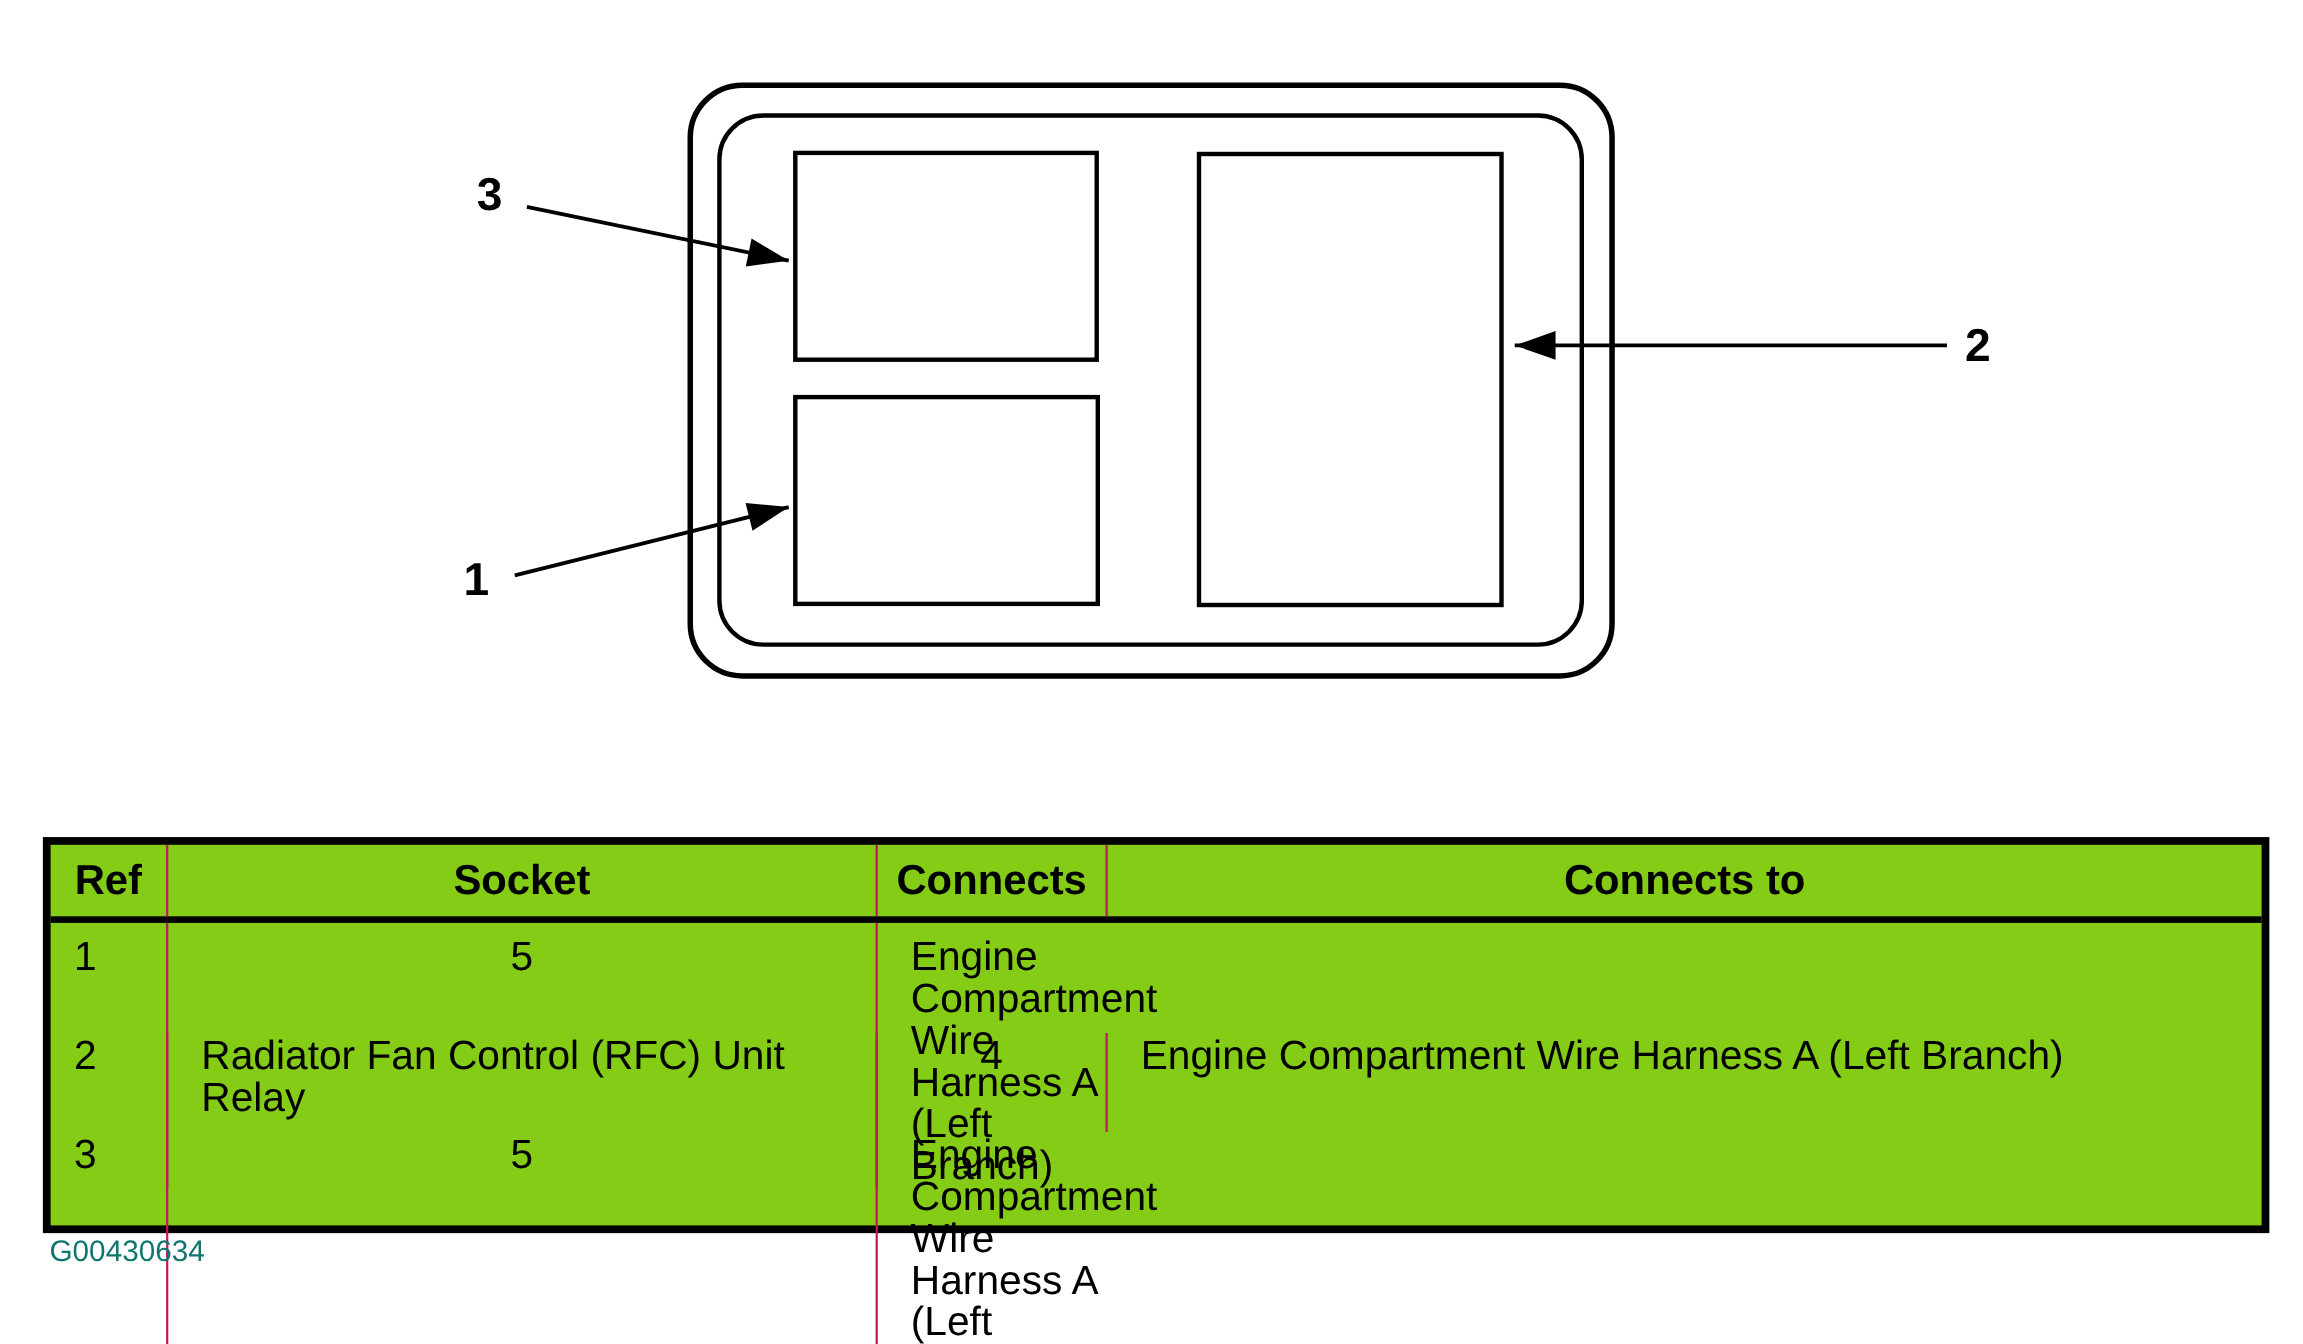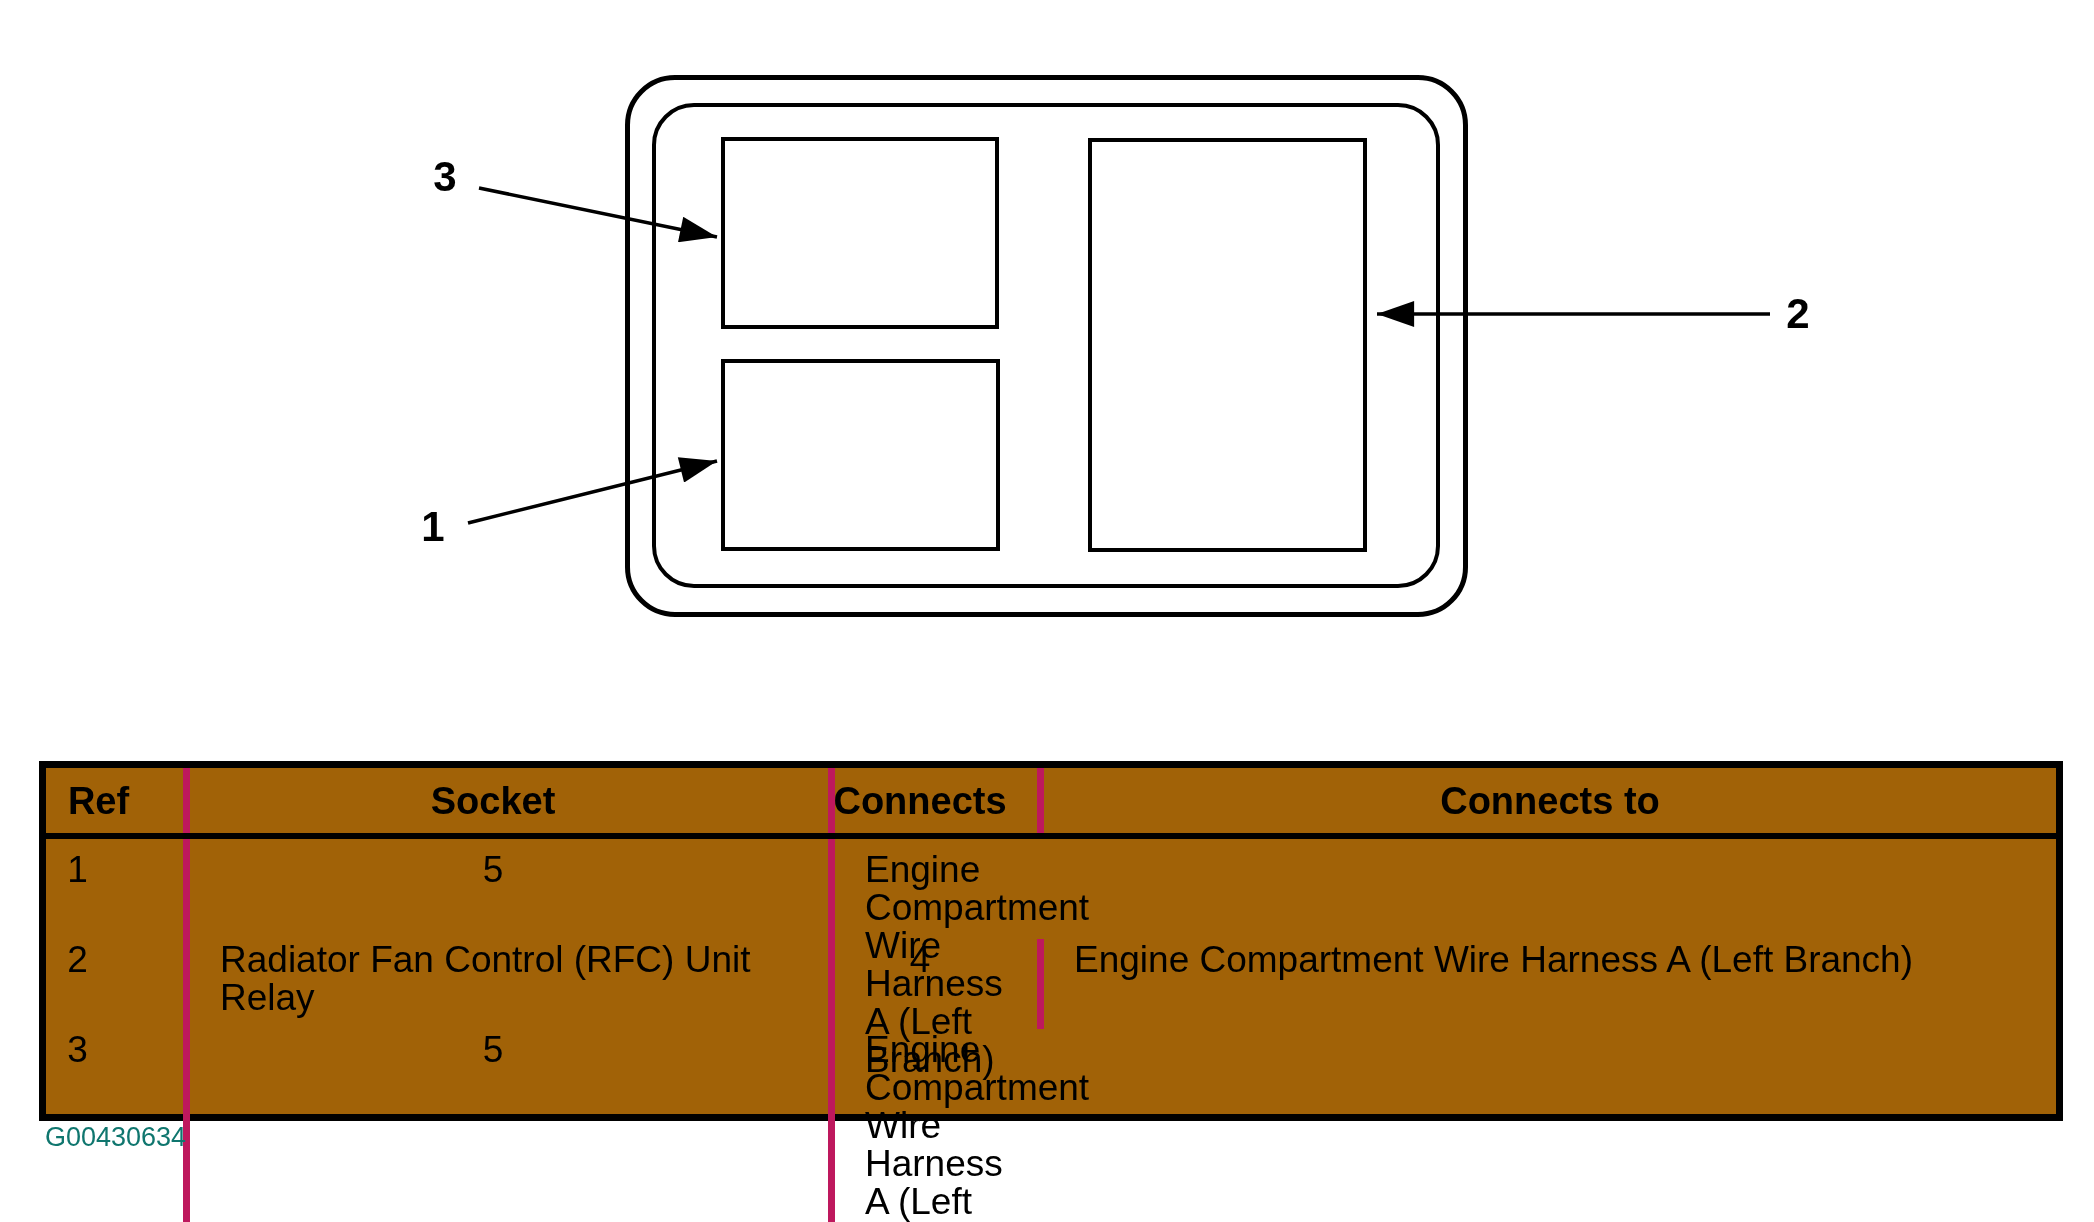--- a/index.html
+++ b/index.html
@@ -43,25 +43,25 @@
   .arrow-layer { position: absolute; left: 0; top: 0; width: 2094px; height: 1222px; pointer-events: none; }
 
   
   .reftable {
     position: absolute;
     left: 39px;
     top: 761px;
     width: 2024px;
     box-sizing: border-box;
     border: 7px solid #000;
-    background: #a16207;
+    background: #84cc16;
   }
   .trow { display: grid; grid-template-columns: 105px 645px 209px 1051px; }
   .trow .cell { box-sizing: border-box; }
-  .trow .cell + .cell { border-left: 7px solid #be185d; margin-left: 32px; }
+  .trow .cell + .cell { border-left: 2px solid #be185d; }
 
   .trow.head { height: 65px; border-bottom: 6px solid #000; }
   .trow.head .cell {
     display: flex; align-items: center; justify-content: center;
     font-size: 38px; font-weight: bold; line-height: 1;
   }
 
   .trow.body { font-size: 37px; line-height: 38px; }
   .trow.body.r1 { height: 100px; }
   .trow.body.r2 { height: 90px; }

